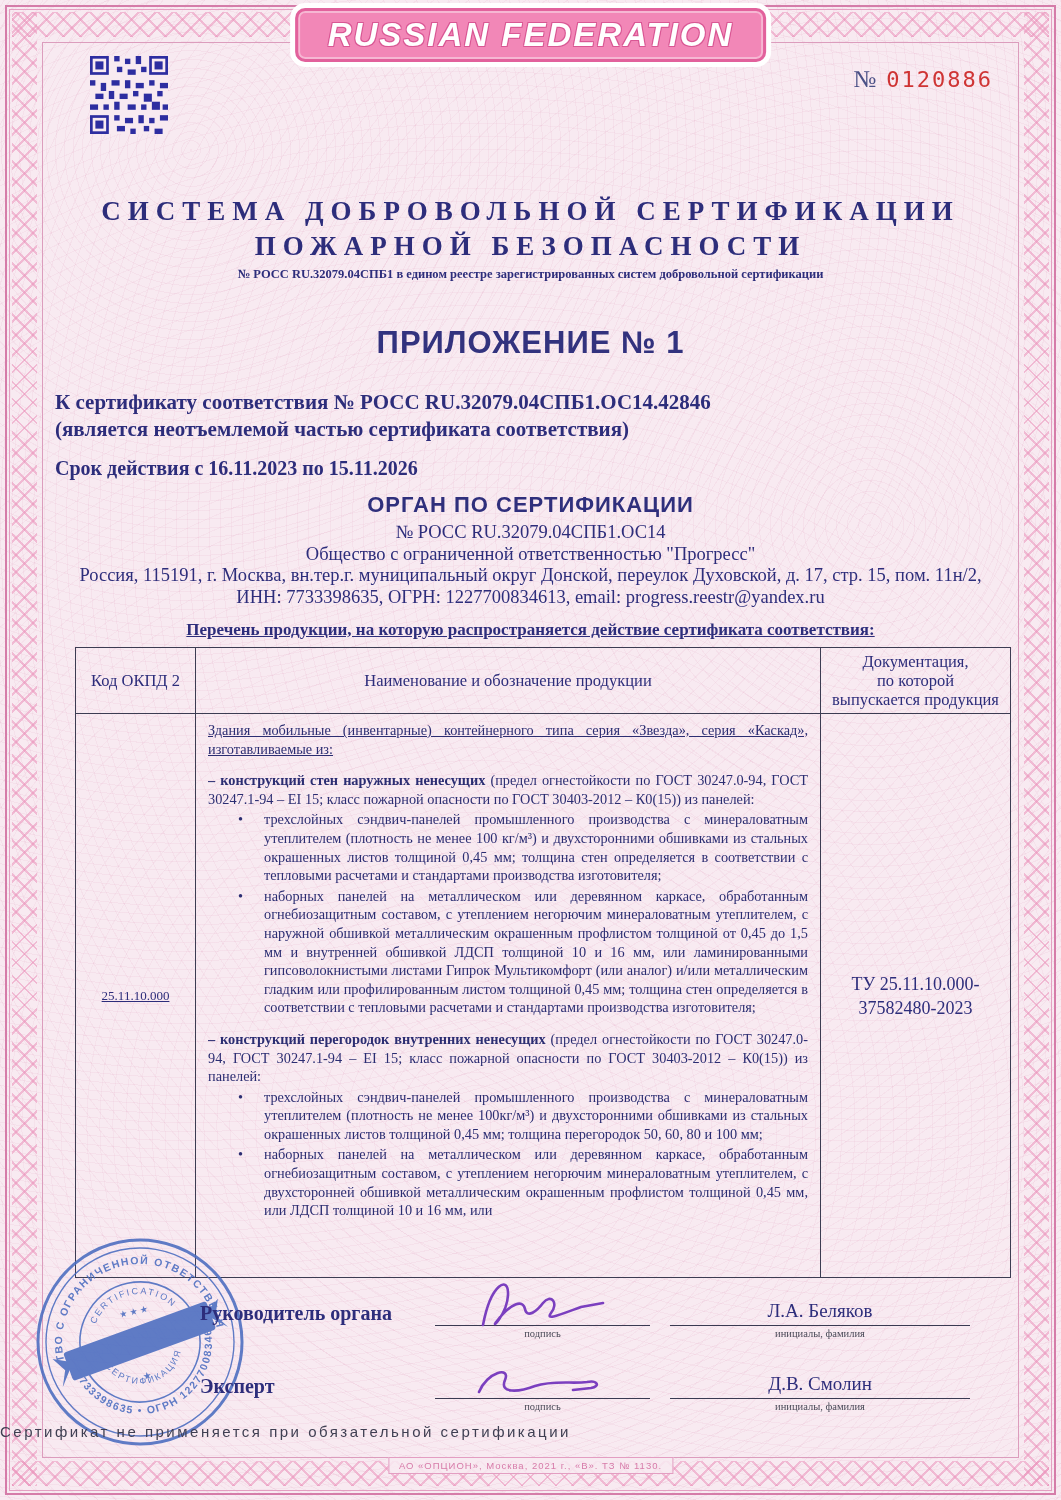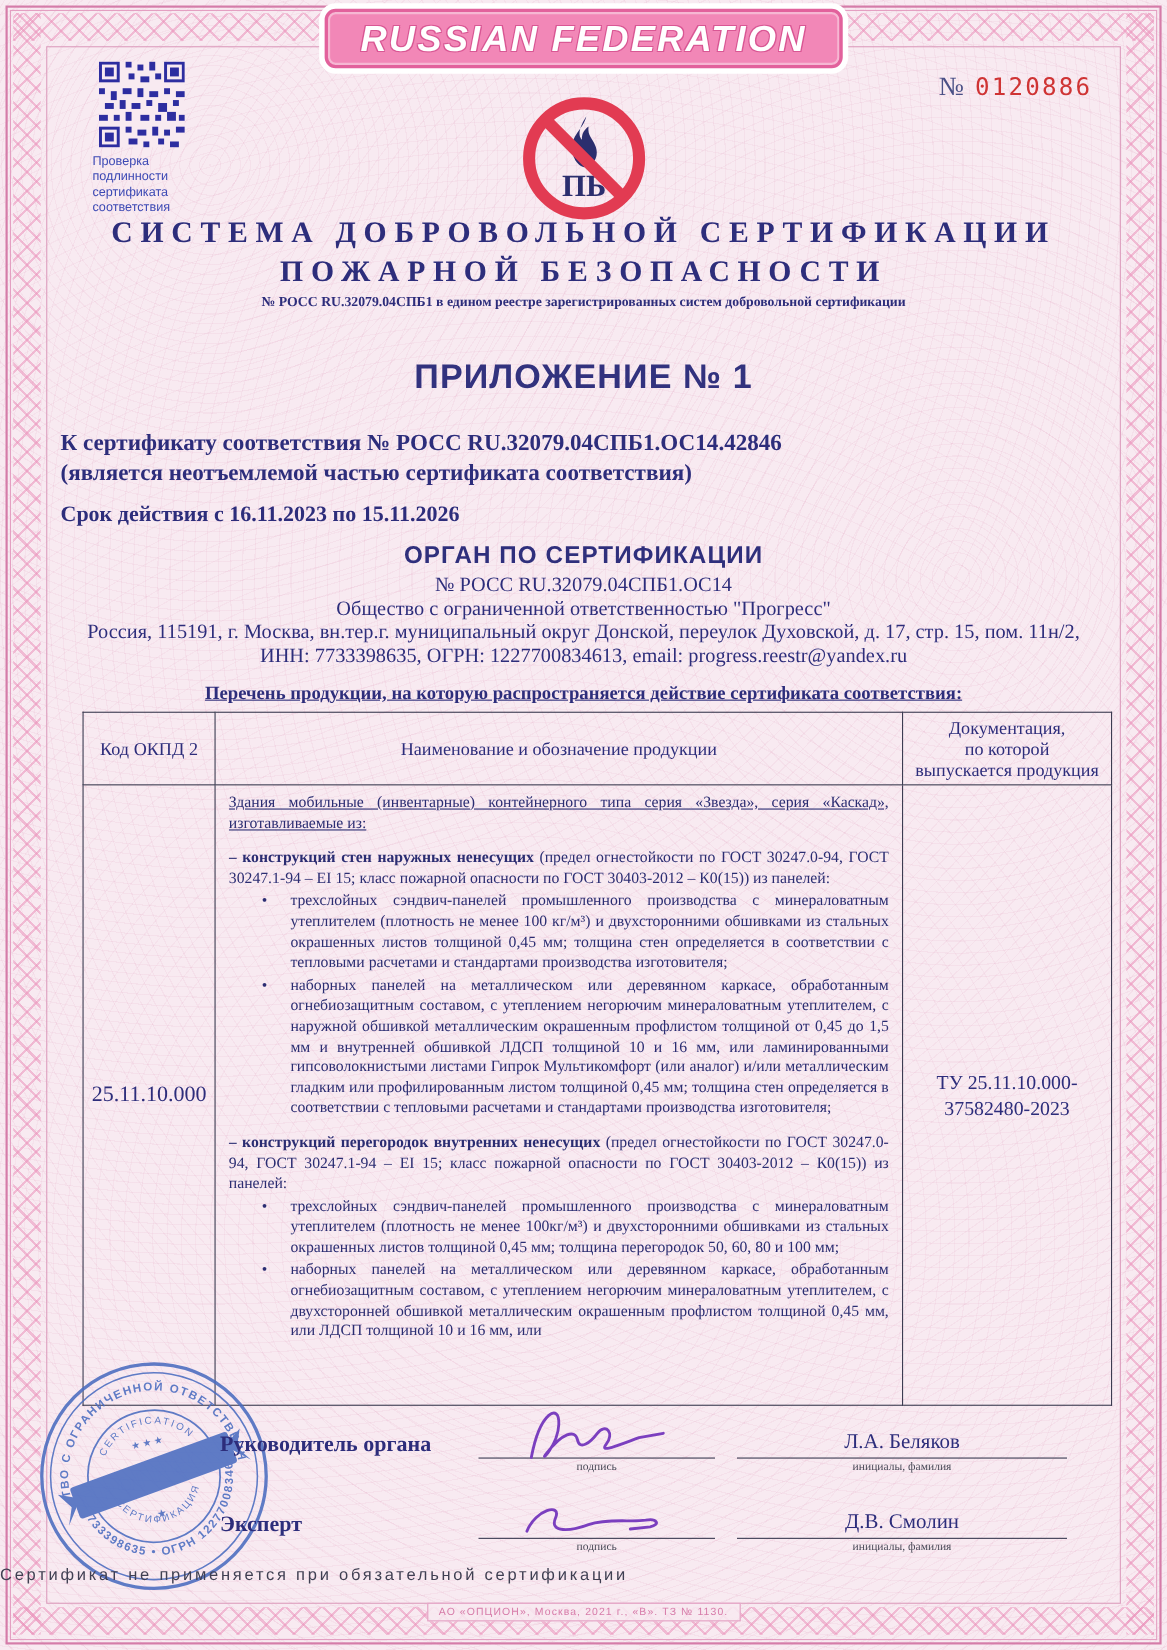--- a/index.html
+++ b/index.html
@@ -65,21 +65,21 @@
     font-weight:bold;font-size:22px;letter-spacing:1px;color:#2f2f7c;}
   .org-line{text-align:center;font-size:18.5px;line-height:21.5px;}
   .org-line.first{margin-top:4px;}
   .products{margin-top:12px;text-align:center;font-size:17px;font-weight:bold;text-decoration:underline;}
 
   
   table.prod{border-collapse:collapse;margin-left:20px;margin-top:7px;width:935px;table-layout:fixed;}
   table.prod th,table.prod td{border:1.6px solid #3c3c52;}
   th.h{font-weight:normal;font-size:16.5px;color:#2d2d7b;padding:4px 6px;}
   th.h3{white-space:pre-line;line-height:19px;}
-  td.code{text-align:center;vertical-align:middle;font-size:20px;}
+  td.code{text-align:center;vertical-align:middle;font-size:13px;text-decoration:underline;}
   td.doc{text-align:center;vertical-align:middle;font-size:18px;line-height:24px;padding:5px 14px;}
   td.main{vertical-align:top;padding:7px 12px 0 12px;height:556px;overflow:hidden;}
   .cell-inner{height:556px;overflow:hidden;font-size:14.3px;line-height:18.6px;
     text-align:justify;color:#2b2d72;}
   .intro{text-decoration:underline;}
   .sec{margin-top:13px;}
   ul.blist{margin:0;padding:0;list-style:none;}
   ul.blist li{position:relative;padding-left:56px;margin-top:2px;}
   ul.blist li::before{content:"•";position:absolute;left:30px;top:0;}
 
@@ -167,40 +167,27 @@
           <rect x="13" y="23" width="3" height="2"></rect>
           <rect x="18" y="22" width="2" height="3"></rect>
         <rect x="22" y="23" width="2" height="2"></rect>
           <rect x="26" y="22" width="3" height="2"></rect>
         <rect x="10" y="26" width="3" height="2"></rect>
           <rect x="15" y="27" width="2" height="2"></rect>
           <rect x="20" y="26" width="2" height="2"></rect>
         <rect x="24" y="27" width="3" height="2"></rect>
       </g>
     </svg>
-    <div class="qr-caption">Проверка
-подлинности
-сертификата
-соответствия</div>
   </div>
 
   <div class="cert-number">
     <span class="no">№</span>
     <span class="digits">0120886</span>
   </div>
 
-  <div class="pb-logo">
-    <svg width="116" height="116" viewBox="0 0 116 116">
-      <circle cx="58" cy="58" r="50" fill="none" stroke="#e23b52" stroke-width="11"></circle>
-      <path d="M60 20 C57 32 46 37 47 50 C48 61 55 66 58 66 C68 64 72 55 68 46 C66 40 61 38 62 29 C57 33 56 36 56 41 C51 36 56 26 60 20 Z" fill="#2b2e6e"></path>
-      <circle cx="58" cy="58" r="5" fill="#2b2e6e"></circle>
-      <text x="58" y="92" text-anchor="middle" font-family="Liberation Serif, serif" font-weight="bold" font-size="28" fill="#2b2e6e">ПБ</text>
-      <line x1="22" y1="22" x2="94" y2="94" stroke="#e23b52" stroke-width="11"></line>
-    </svg>
-  </div>
 
   <div class="content">
     <div class="sys-title">СИСТЕМА ДОБРОВОЛЬНОЙ СЕРТИФИКАЦИИ</div>
     <div class="sys-title l2">ПОЖАРНОЙ БЕЗОПАСНОСТИ</div>
     <div class="registry">№ РОСС RU.32079.04СПБ1 в едином реестре зарегистрированных систем добровольной сертификации</div>
 
     <div class="appendix">ПРИЛОЖЕНИЕ № 1</div>
 
     <div class="certref">
       <div>К сертификату соответствия № РОСС RU.32079.04СПБ1.ОС14.42846</div>

